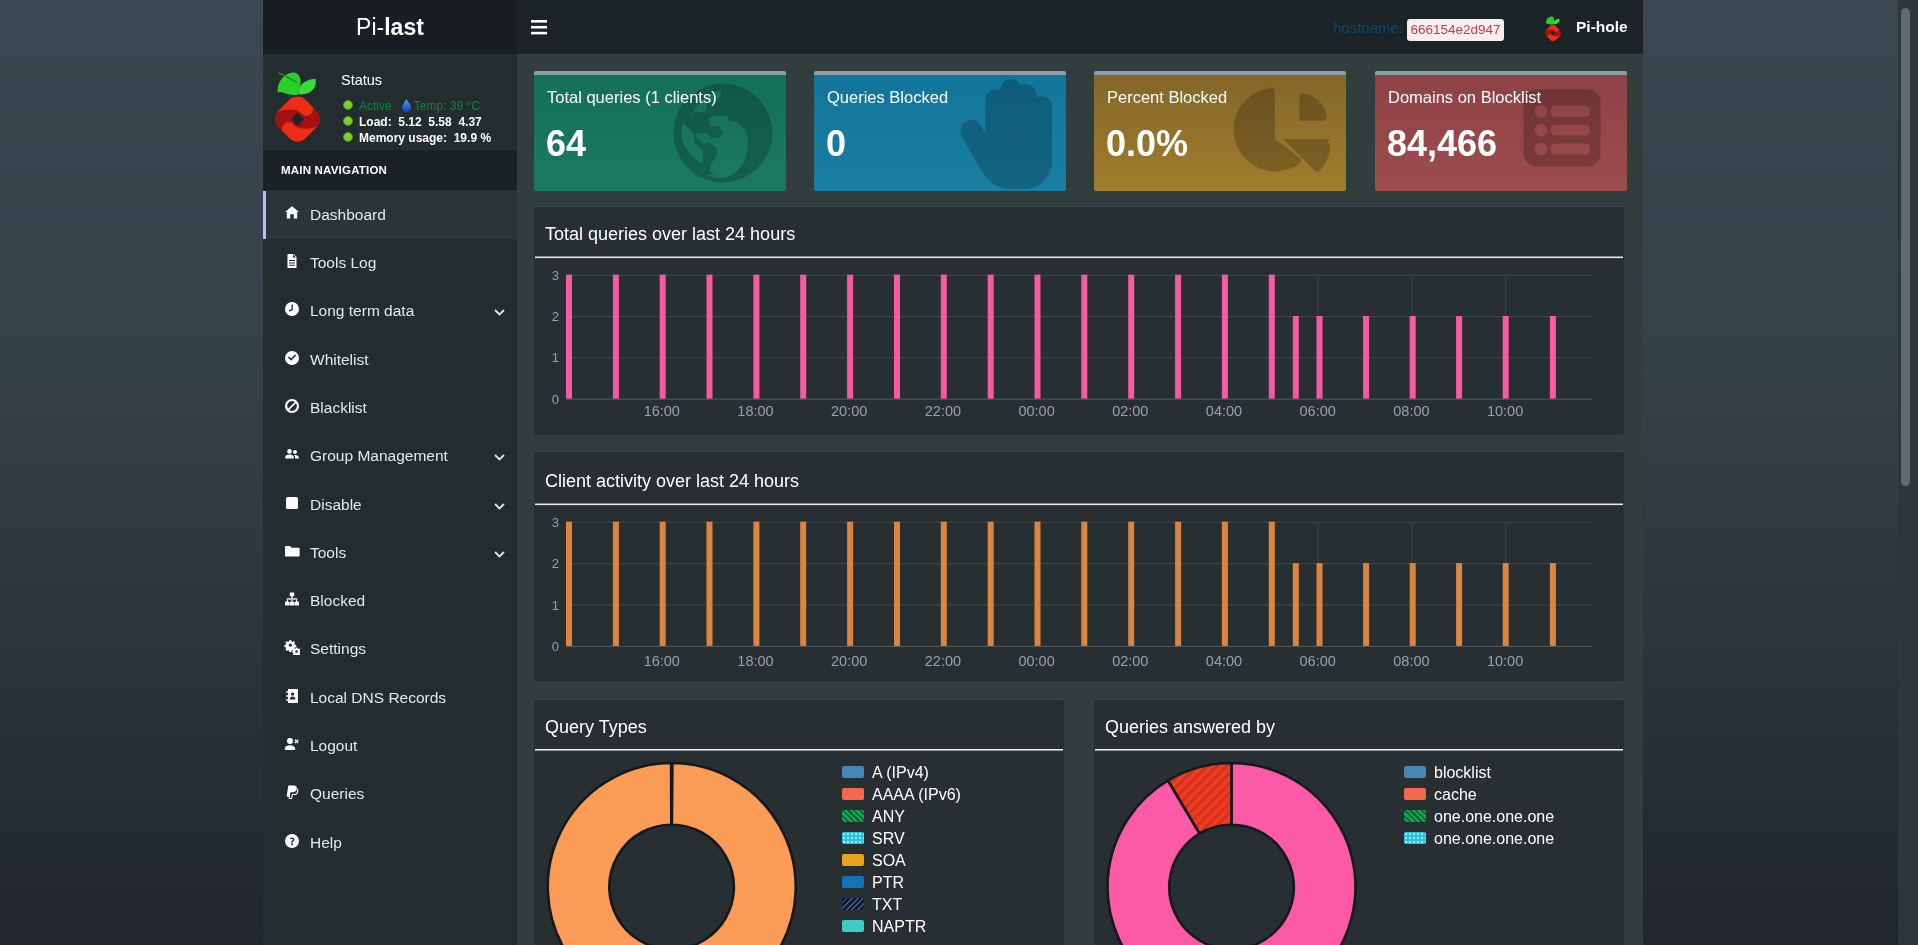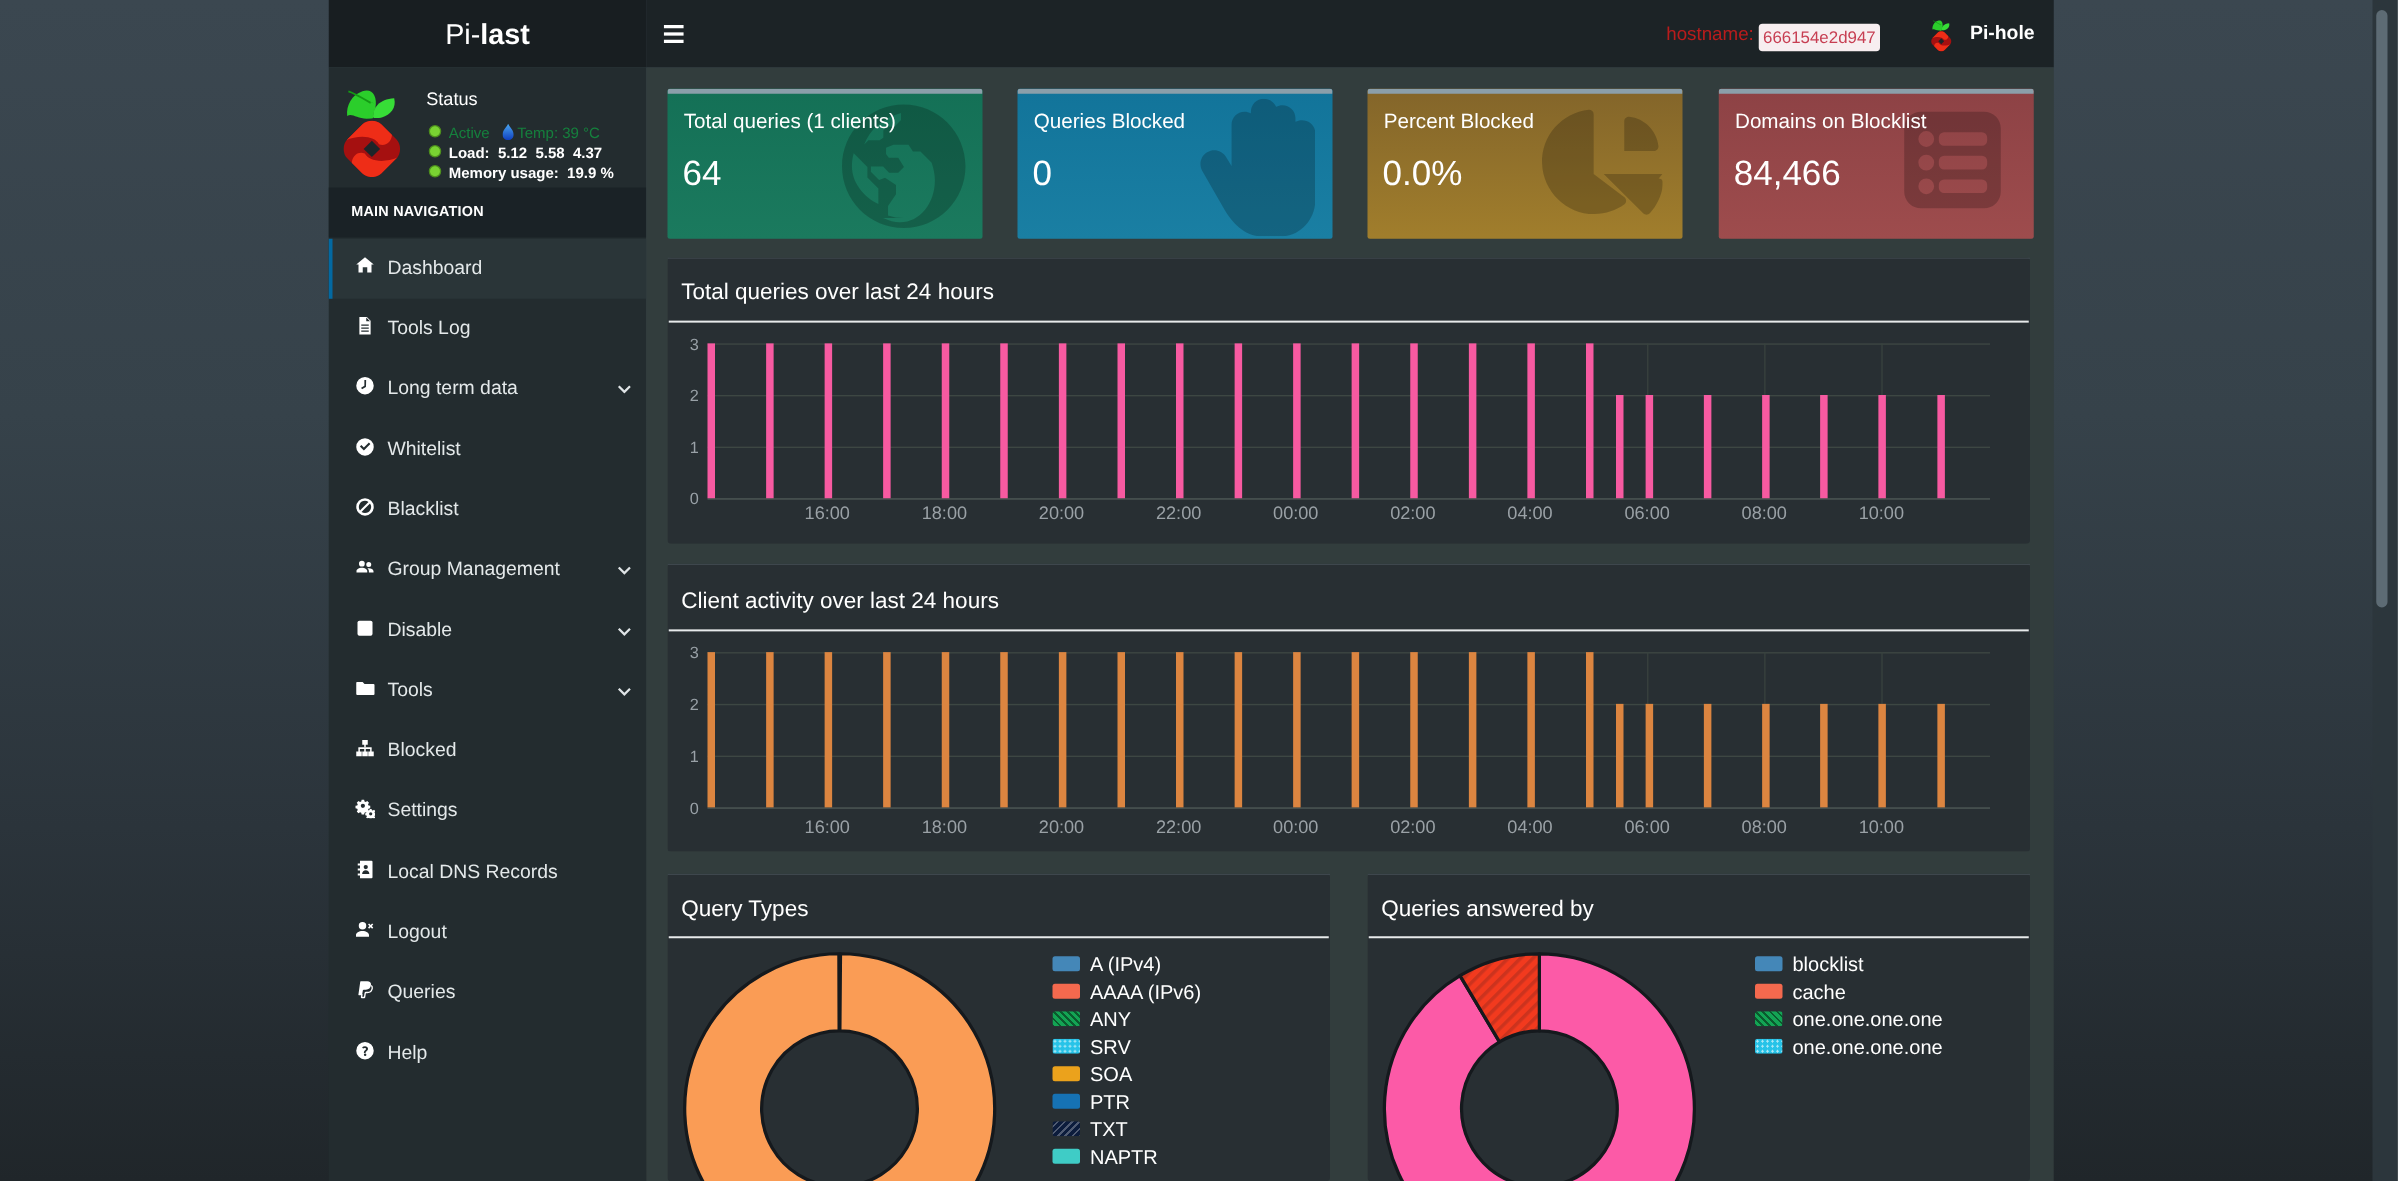--- a/index.html
+++ b/index.html
@@ -8,43 +8,43 @@
 svg.panel{position:absolute}
 #logo{position:absolute;left:263px;top:0;width:254px;height:54px;background:#181e21;color:#fff;
  text-align:center;line-height:54px;font-size:23px;font-weight:300}
 #logo b{font-weight:700}
 #navbar{position:absolute;left:517px;top:0;width:1126px;height:54px;background:#1c2326}
 #sidebar{position:absolute;left:263px;top:54px;width:254px;height:891px;background:#232c2f}
 #content{position:absolute;left:517px;top:54px;width:1126px;height:891px;background:#323d3d}
 .card{position:absolute;top:71px;width:252px;height:120px;border-radius:2px;color:#fff;overflow:hidden}
 .card .strip{position:absolute;left:0;top:0;width:100%;height:3.5px;background:#8b9faa}
 .card .t{position:absolute;left:13px;top:88px;font-size:16.5px}
-.card .n{position:absolute;left:12px;top:122px;font-size:28px;font-weight:400}
+.card .n{position:absolute;left:12px;top:122px;font-size:36px;font-weight:700}
 .card svg.ghost{position:absolute;opacity:0.95}
 .legend{position:absolute;font-size:16px;color:#fff}
 .legend .row{position:absolute;left:0;white-space:nowrap}
 .legend .sq{display:inline-block;width:22px;height:12px;border-radius:2px;margin-right:8px}
 .mnav{position:absolute;left:263px;top:150px;width:254px;height:40px;background:#1a2226;color:#fff;
  font-size:11.5px;font-weight:700;line-height:40px;padding-left:18px;letter-spacing:0.2px}
 .mi{position:absolute;left:263px;width:254px;height:48.3px;color:#e4e9ea;font-size:15.5px}
 .mi .ico{position:absolute;left:21px;top:50%;transform:translateY(-50%)}
 .mi .txt{position:absolute;left:47px;top:50%;transform:translateY(-50%);white-space:nowrap}
 .mi .chev{position:absolute;left:231px;top:50%;transform:translateY(-50%)}
-.mi.active{background:#2a3538;border-left:3px solid #0369a1}
+.mi.active{background:#2a3538;border-left:3px solid #c4b5fd}
 .mi.active .ico{left:18px}.mi.active .txt{left:44px}
 </style></head><body>
 
 <div id="navbar"></div>
 <div id="logo">Pi-<b>last</b></div>
 <svg class="abs" style="left:531px;top:20px" width="16" height="15" viewBox="0 0 16 15">
     <rect y="0" width="16" height="2.6" fill="#fff"></rect>
     <rect y="5.9" width="16" height="2.6" fill="#fff"></rect>
     <rect y="11.8" width="16" height="2.6" fill="#fff"></rect>
   </svg>
-<div class="abs" style="left:1333px;top:19px;color:#b91c1c;font-size:15px">hostname:</div>
+<div class="abs" style="left:1333px;top:19px;color:#0c4a6e;font-size:15px">hostname:</div>
 <div class="abs" style="left:1407px;top:19px;width:97px;height:22px;background:#f7eef0;border-radius:3px;color:#c73e52;font-size:13.5px;text-align:center;line-height:22px">666154e2d947</div>
 <div class="abs" style="left:1543px;top:14px"><svg width="20" height="28" viewBox="0 0 50 84">
 <path d="M25 31 C13 33 9 26 4 29 C3 20 8 11 17 8 C25 5 30 12 28 22 Z" fill="#2bce2b"></path>
 <path d="M26 19 C14 12 9 9 5 8" fill="none" stroke="#149914" stroke-width="1.6"></path>
 <path d="M26 30 C26 22 31 15 44 14 C46 22 41 28 34 30 C30 31 27 31 26 30 Z" fill="#37dd37"></path>
 <path d="M24 31 C24 26 24 22 26 18" fill="none" stroke="#2bce2b" stroke-width="4"></path>
 <defs>
         <clipPath id="dia20">
           <path d="M25 33 C28 33 31 34 33 36 L46 49 C48 51 49 54 49 57 C49 60 48 63 46 65 L33 78 C31 80 28 81 25 81 C22 81 19 80 17 78 L4 65 C2 63 1 60 1 57 C1 54 2 51 4 49 L17 36 C19 34 22 33 25 33 Z"></path>
         </clipPath>

